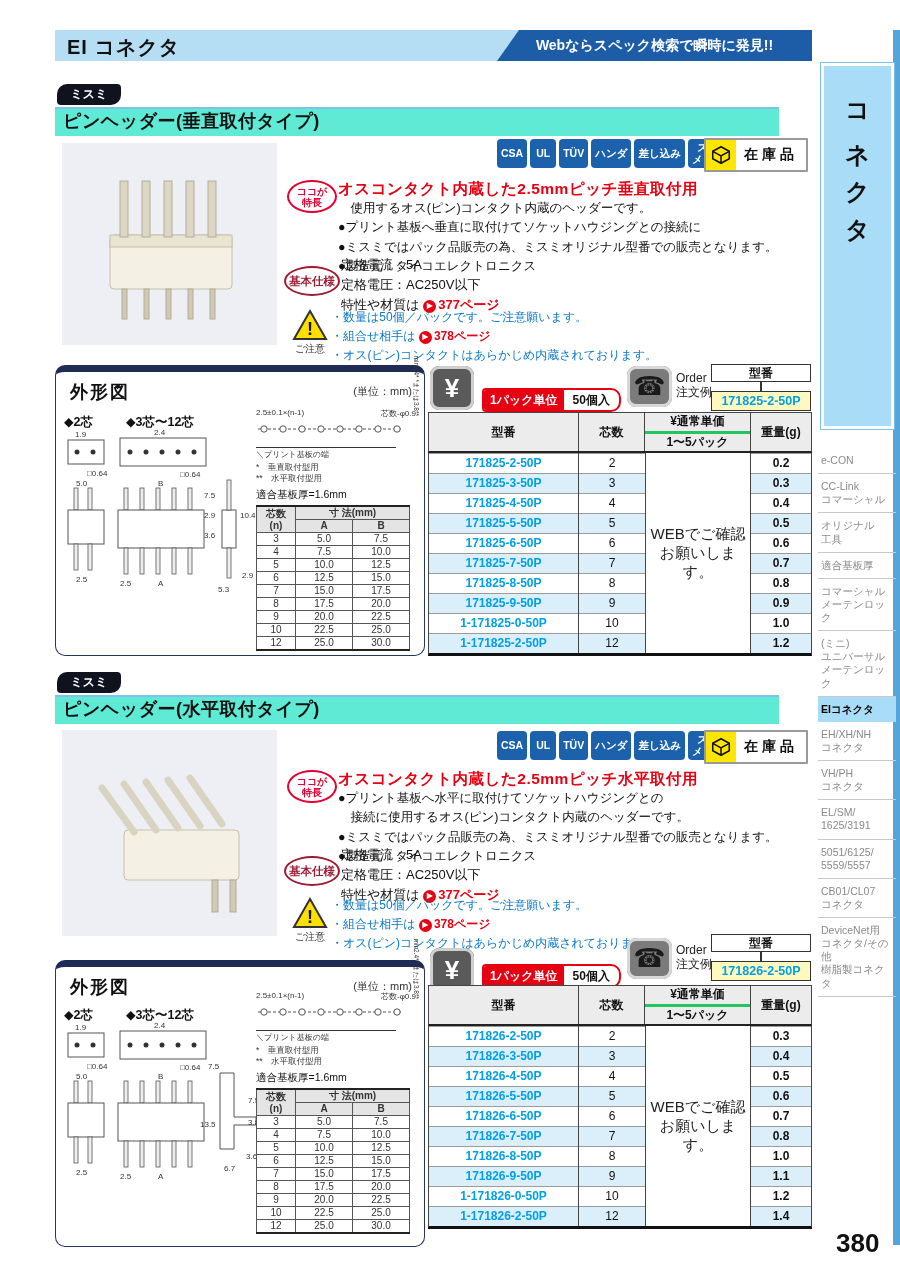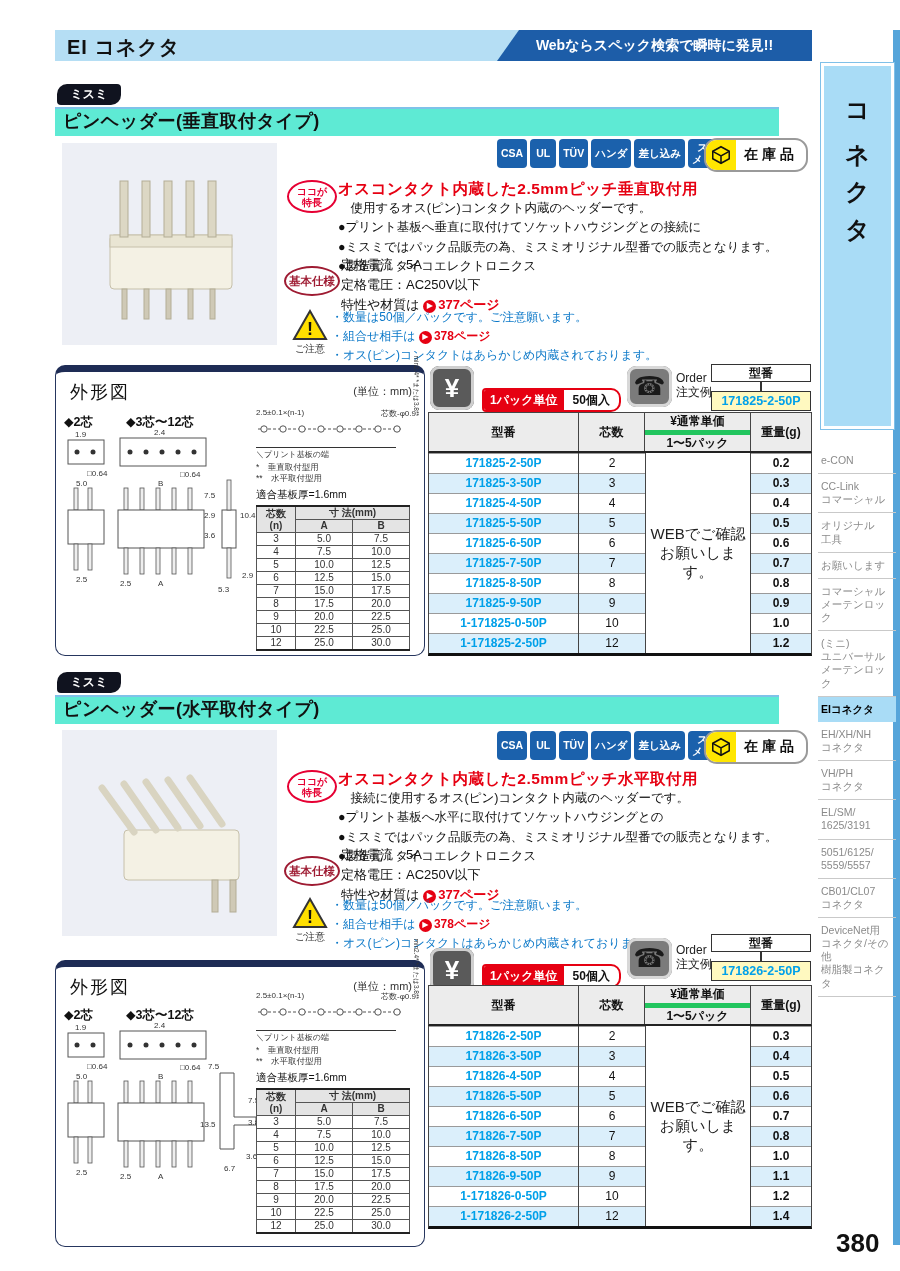--- a/index.html
+++ b/index.html
@@ -34,21 +34,21 @@
   .section-bar span{font-size:18px;font-weight:bold;padding-left:8px;letter-spacing:0.5px;}
 
   
   .photo{background:#edeff5;}
 
   
   .badges{display:flex;gap:3px;align-items:flex-start;}
   .cert-badge{min-width:26px;height:29px;padding:1px 4px;background:#1b61ac;color:#fff;border-radius:4px;
               font-size:10.5px;font-weight:bold;display:flex;align-items:center;justify-content:center;
               text-align:center;line-height:1.1;box-sizing:border-box;}
-  .stock{display:flex;align-items:center;border:2px solid #9a9a9a;border-radius:13px;background:#fff;
+  .stock{display:flex;align-items:center;border:2px solid #9a9a9a;border-radius:1px;background:#fff;
          height:30px;padding:0;overflow:hidden;}
   .stock .cube-wrap{width:30px;height:30px;background:#ffe600;display:flex;align-items:center;justify-content:center;}
   .stock .stock-label{font-size:14px;font-weight:bold;letter-spacing:4px;padding:0 8px;}
 
   
   .oval-badge{border-radius:50%;display:flex;align-items:center;justify-content:center;text-align:center;
               font-weight:bold;background:#fff;box-sizing:border-box;}
   .feat-badge{width:50px;height:33px;border:2px solid #e60033;color:#e60033;font-size:10px;line-height:1.1;}
   .spec-badge{width:56px;height:30px;border:2.5px solid #9e1b32;color:#9e1b32;font-size:11.5px;}
   .feat-title{font-size:15.5px;font-weight:bold;color:#e60012;letter-spacing:0.5px;}
@@ -81,34 +81,34 @@
             justify-content:center;font-size:12.5px;font-weight:bold;color:#00a0e9;box-sizing:border-box;}
 
   
   .ptable{width:384px;font-size:12px;}
   .pt-header{display:flex;background:#ececec;border:1px solid #444;border-bottom:2px solid #222;
              font-weight:bold;box-sizing:border-box;height:41px;}
   .pt-hcell{display:flex;align-items:center;justify-content:center;border-right:1px solid #444;box-sizing:border-box;}
   .pt-hcell:last-child{border-right:none;}
   .hw-part{width:150px;} .hw-pins{width:66px;} .hw-price{width:106px;flex-direction:column;padding:0;} .hw-weight{width:60px;}
   .hw-price .hp1,.hw-price .hp2{width:100%;flex:1;display:flex;align-items:center;justify-content:center;}
-  .hw-price .hp1{border-bottom:5px solid #22c55e;box-sizing:border-box;}
+  .hw-price .hp1{border-bottom:3px solid #22c55e;box-sizing:border-box;}
   .pt-body{display:flex;border-left:1px solid #444;border-right:1px solid #444;border-bottom:3px solid #111;box-sizing:border-box;}
   .pt-col-part{width:150px;border-right:1px solid #444;box-sizing:border-box;}
   .pt-col-pins{width:66px;box-sizing:border-box;}
   .pt-price{width:106px;border-left:1px solid #444;border-right:1px solid #444;box-sizing:border-box;
             display:flex;align-items:center;justify-content:center;text-align:center;font-size:15px;color:#222;}
   .pt-col-weight{width:60px;box-sizing:border-box;font-weight:bold;}
   .pt-cell{height:19px;line-height:19px;text-align:center;border-top:1px solid #9a9a9a;overflow:hidden;}
   .pt-col-part .pt-cell:nth-child(even),.pt-col-pins .pt-cell:nth-child(even),.pt-col-weight .pt-cell:nth-child(even){background:#dbeffb;}
   .pt-cell.pc-part{color:#00a0e9;font-weight:bold;font-size:12px;}
 
   
   .drawbox{border:1.5px solid #26365e;border-top:7px solid #1e2c55;border-radius:10px;background:#fff;box-sizing:border-box;}
-  .draw-title{position:absolute;left:14px;top:8px;font-size:18px;letter-spacing:2px;}
+  .draw-title{position:absolute;left:14px;top:8px;font-size:18px;letter-spacing:2px;font-weight:bold;}
   .draw-unit{position:absolute;right:12px;top:12px;font-size:11px;color:#333;}
   .dln{fill:#fff;stroke:#555;stroke-width:1;}
   .dpin{fill:#eee;stroke:#555;stroke-width:0.8;}
   .dtext{font-size:8px;fill:#333;}
   .dlabel{font-size:12.5px;font-weight:bold;fill:#111;}
   .pitchbox{position:absolute;right:8px;width:160px;font-size:8px;color:#333;}
   .pitch-top{display:flex;justify-content:space-between;}
   .pitch-side{position:absolute;right:-4px;top:8px;transform:rotate(90deg);transform-origin:top right;font-size:6.5px;white-space:nowrap;}
   .board-note{font-size:8px;margin-top:1px;}
   .legends{font-size:8.5px;line-height:1.3;margin-top:2px;}
@@ -133,21 +133,21 @@
   <div class="abs edge-strip"></div>
   <div class="abs side-tab">
     <span>コネクタ</span>
   </div>
   <div class="abs sidebar">
       <div class="sb-item prel">e-CON</div>
       <div class="sb-item prel">CC-Link
 コマーシャル</div>
       <div class="sb-item prel">オリジナル
 工具</div>
-      <div class="sb-item prel">お願いします</div>
+      <div class="sb-item prel">適合基板厚</div>
       <div class="sb-item prel">コマーシャル
 メーテンロック</div>
       <div class="sb-item prel">(ミニ)
 ユニバーサル
 メーテンロック</div>
       <div class="sb-item prel active">EIコネクタ</div>
       <div class="sb-item prel">EH/XH/NH
 コネクタ</div>
       <div class="sb-item prel">VH/PH
 コネクタ</div>
@@ -479,22 +479,22 @@
           <path d="M3 8 L12 13 L21 8 M12 13 L12 21" fill="none" stroke="#111" stroke-width="1.7"></path>
         </svg>
     </div>
     <div class="stock-label">在庫品</div>
   </div>
 
   <div class="abs oval-badge feat-badge prel" style="left:287px;top:770px;">ココが
 特長</div>
   <div class="abs feat-title" style="left:338px;top:769px;text-align:right;">オスコンタクト内蔵した2.5mmピッチ水平取付用</div>
   <div class="abs bullets" style="left:338px;top:789px;width:472px;">
+      <div class="bullet">●プリント基板へ水平に取付けてソケットハウジングとの</div>
       <div class="bullet">　接続に使用するオス(ピン)コンタクト内蔵のヘッダーです。</div>
-      <div class="bullet">●プリント基板へ水平に取付けてソケットハウジングとの</div>
       <div class="bullet">●ミスミではパック品販売の為、ミスミオリジナル型番での販売となります。</div>
       <div class="bullet">●製造元：タイコエレクトロニクス</div>
     </div>
 
   <div class="abs oval-badge spec-badge" style="left:284px;top:856px;">基本仕様</div>
   <div class="abs spec-lines" style="left:341px;top:845px;">
     <div>定格電流：5A</div>
     <div>定格電圧：AC250V以下</div>
     <div>
       <span>特性や材質は </span><span class="plink-icon"></span><span class="plink">377ページ</span>

